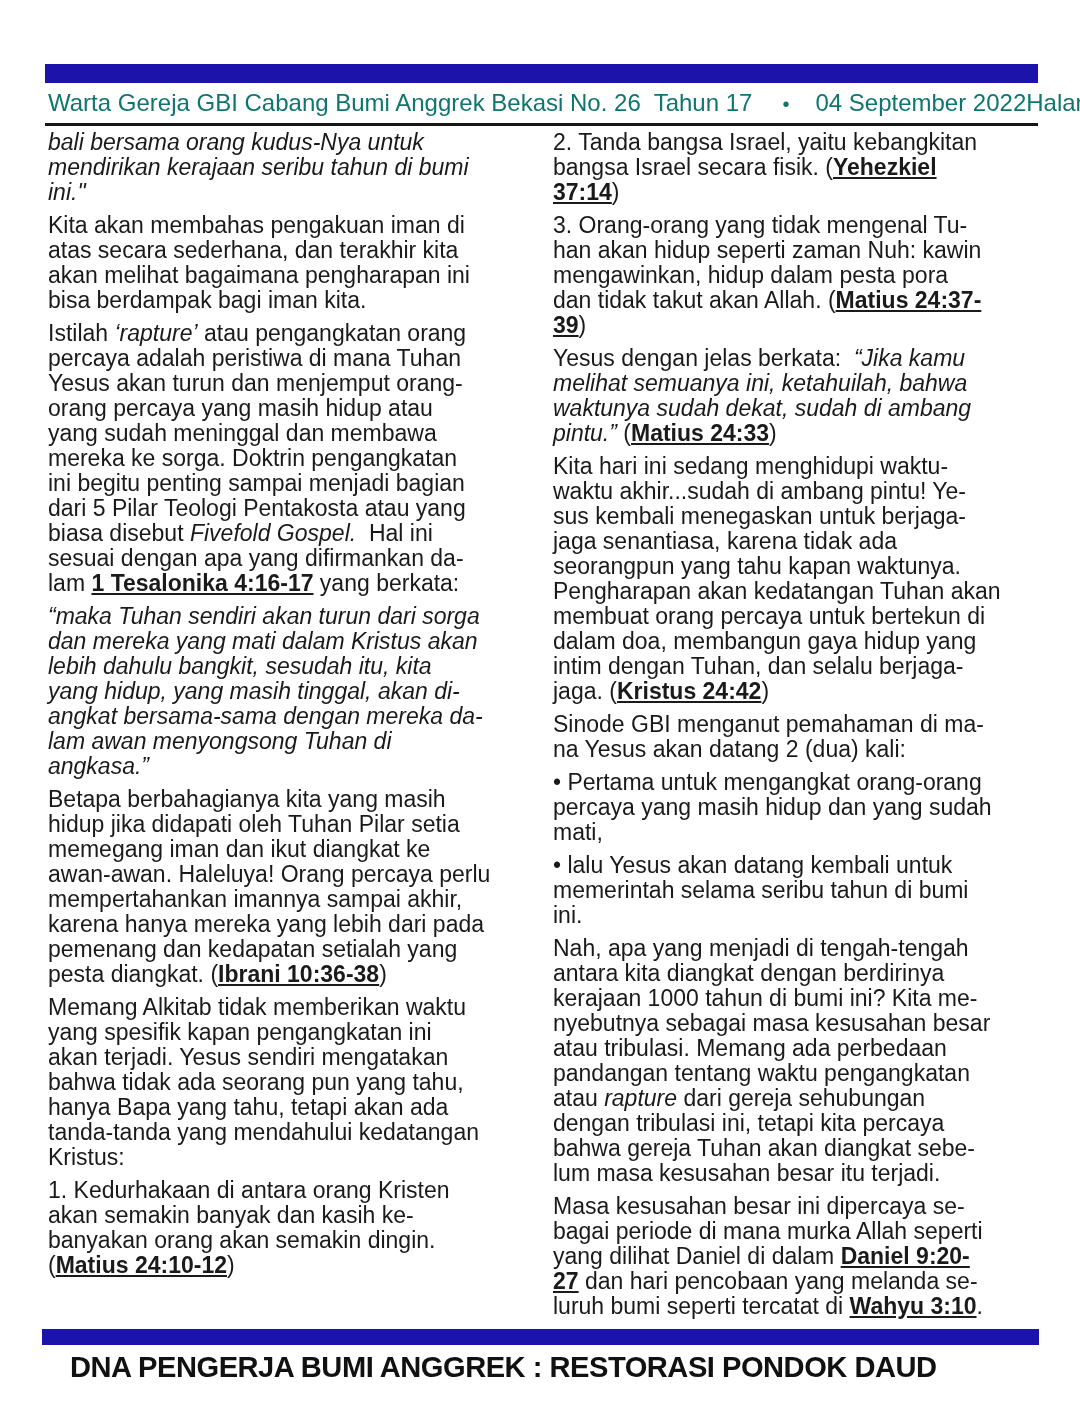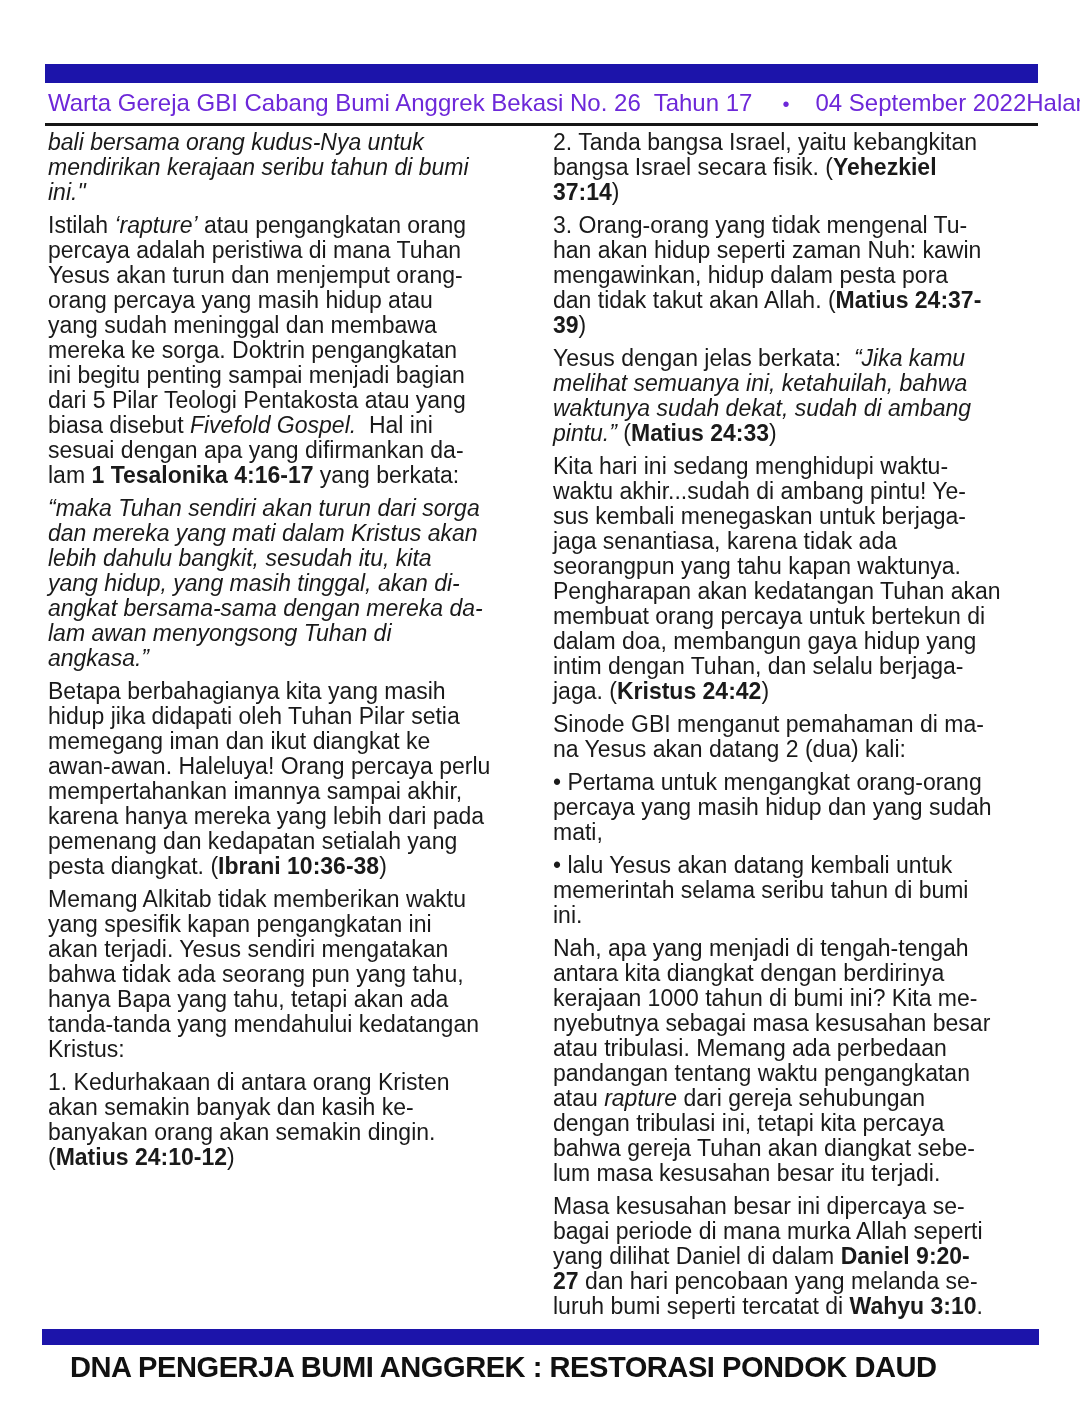--- a/index.html
+++ b/index.html
@@ -19,42 +19,42 @@
     background: #1c14aa;
   }
   .header {
     position: absolute;
     left: 48px; top: 89px;
     width: 990px;
     display: flex;
     justify-content: space-between;
     align-items: baseline;
     font-size: 24px;
-    color: #6d28d9;
+    color: #0f766e;
   }
   .header-left span { white-space: pre; }
   .bullet { margin: 0 26px 0 30px; font-size: 20px; }
   .header-rule {
     position: absolute;
     left: 45px; top: 123px;
     width: 993px; height: 3px;
     background: #161616;
   }
   .columns {
     position: absolute;
     left: 48px; top: 130px;
     width: 992px;
     display: flex;
     gap: 18px;
   }
   .col { width: 487px; font-size: 23px; line-height: 25px; }
   .para { margin: 0 0 8px 0; }
   .line { white-space: pre; }
   .i { font-style: italic; }
-  .b { font-weight: bold; }
+  .b { font-weight: bold; text-decoration: underline; }
   .footer-bar {
     position: absolute;
     left: 42px; top: 1329px;
     width: 997px; height: 16px;
     background: #1c14aa;
   }
   .footer-text {
     position: absolute;
     left: 70px; top: 1350px;
     font-size: 30px;
@@ -83,20 +83,26 @@
   </div>
 
   <div class="header-rule"></div>
 
   <div class="columns">
     <div class="col" id="col-left">
         <div class="para">
           <div class="line"><span class="i">bali bersama orang kudus-Nya untuk</span></div>
           <div class="line"><span class="i">mendirikan kerajaan seribu tahun di bumi</span></div>
           <div class="line"><span class="i">ini."</span></div>
+        </div>
+        <div class="para">
+          <div class="line"><span>Kita akan membahas pengakuan iman di</span></div>
+          <div class="line"><span>atas secara sederhana, dan terakhir kita</span></div>
+          <div class="line"><span>akan melihat bagaimana pengharapan ini</span></div>
+          <div class="line"><span>bisa berdampak bagi iman kita.</span></div>
         </div>
         <div class="para">
           <div class="line"><span>Istilah </span><span class="i">‘rapture’</span><span> atau pengangkatan orang</span></div>
           <div class="line"><span>percaya adalah peristiwa di mana Tuhan</span></div>
           <div class="line"><span>Yesus akan turun dan menjemput orang-</span></div>
           <div class="line"><span>orang percaya yang masih hidup atau</span></div>
           <div class="line"><span>yang sudah meninggal dan membawa</span></div>
           <div class="line"><span>mereka ke sorga. Doktrin pengangkatan</span></div>
           <div class="line"><span>ini begitu penting sampai menjadi bagian</span></div>
           <div class="line"><span>dari 5 Pilar Teologi Pentakosta atau yang</span></div>

